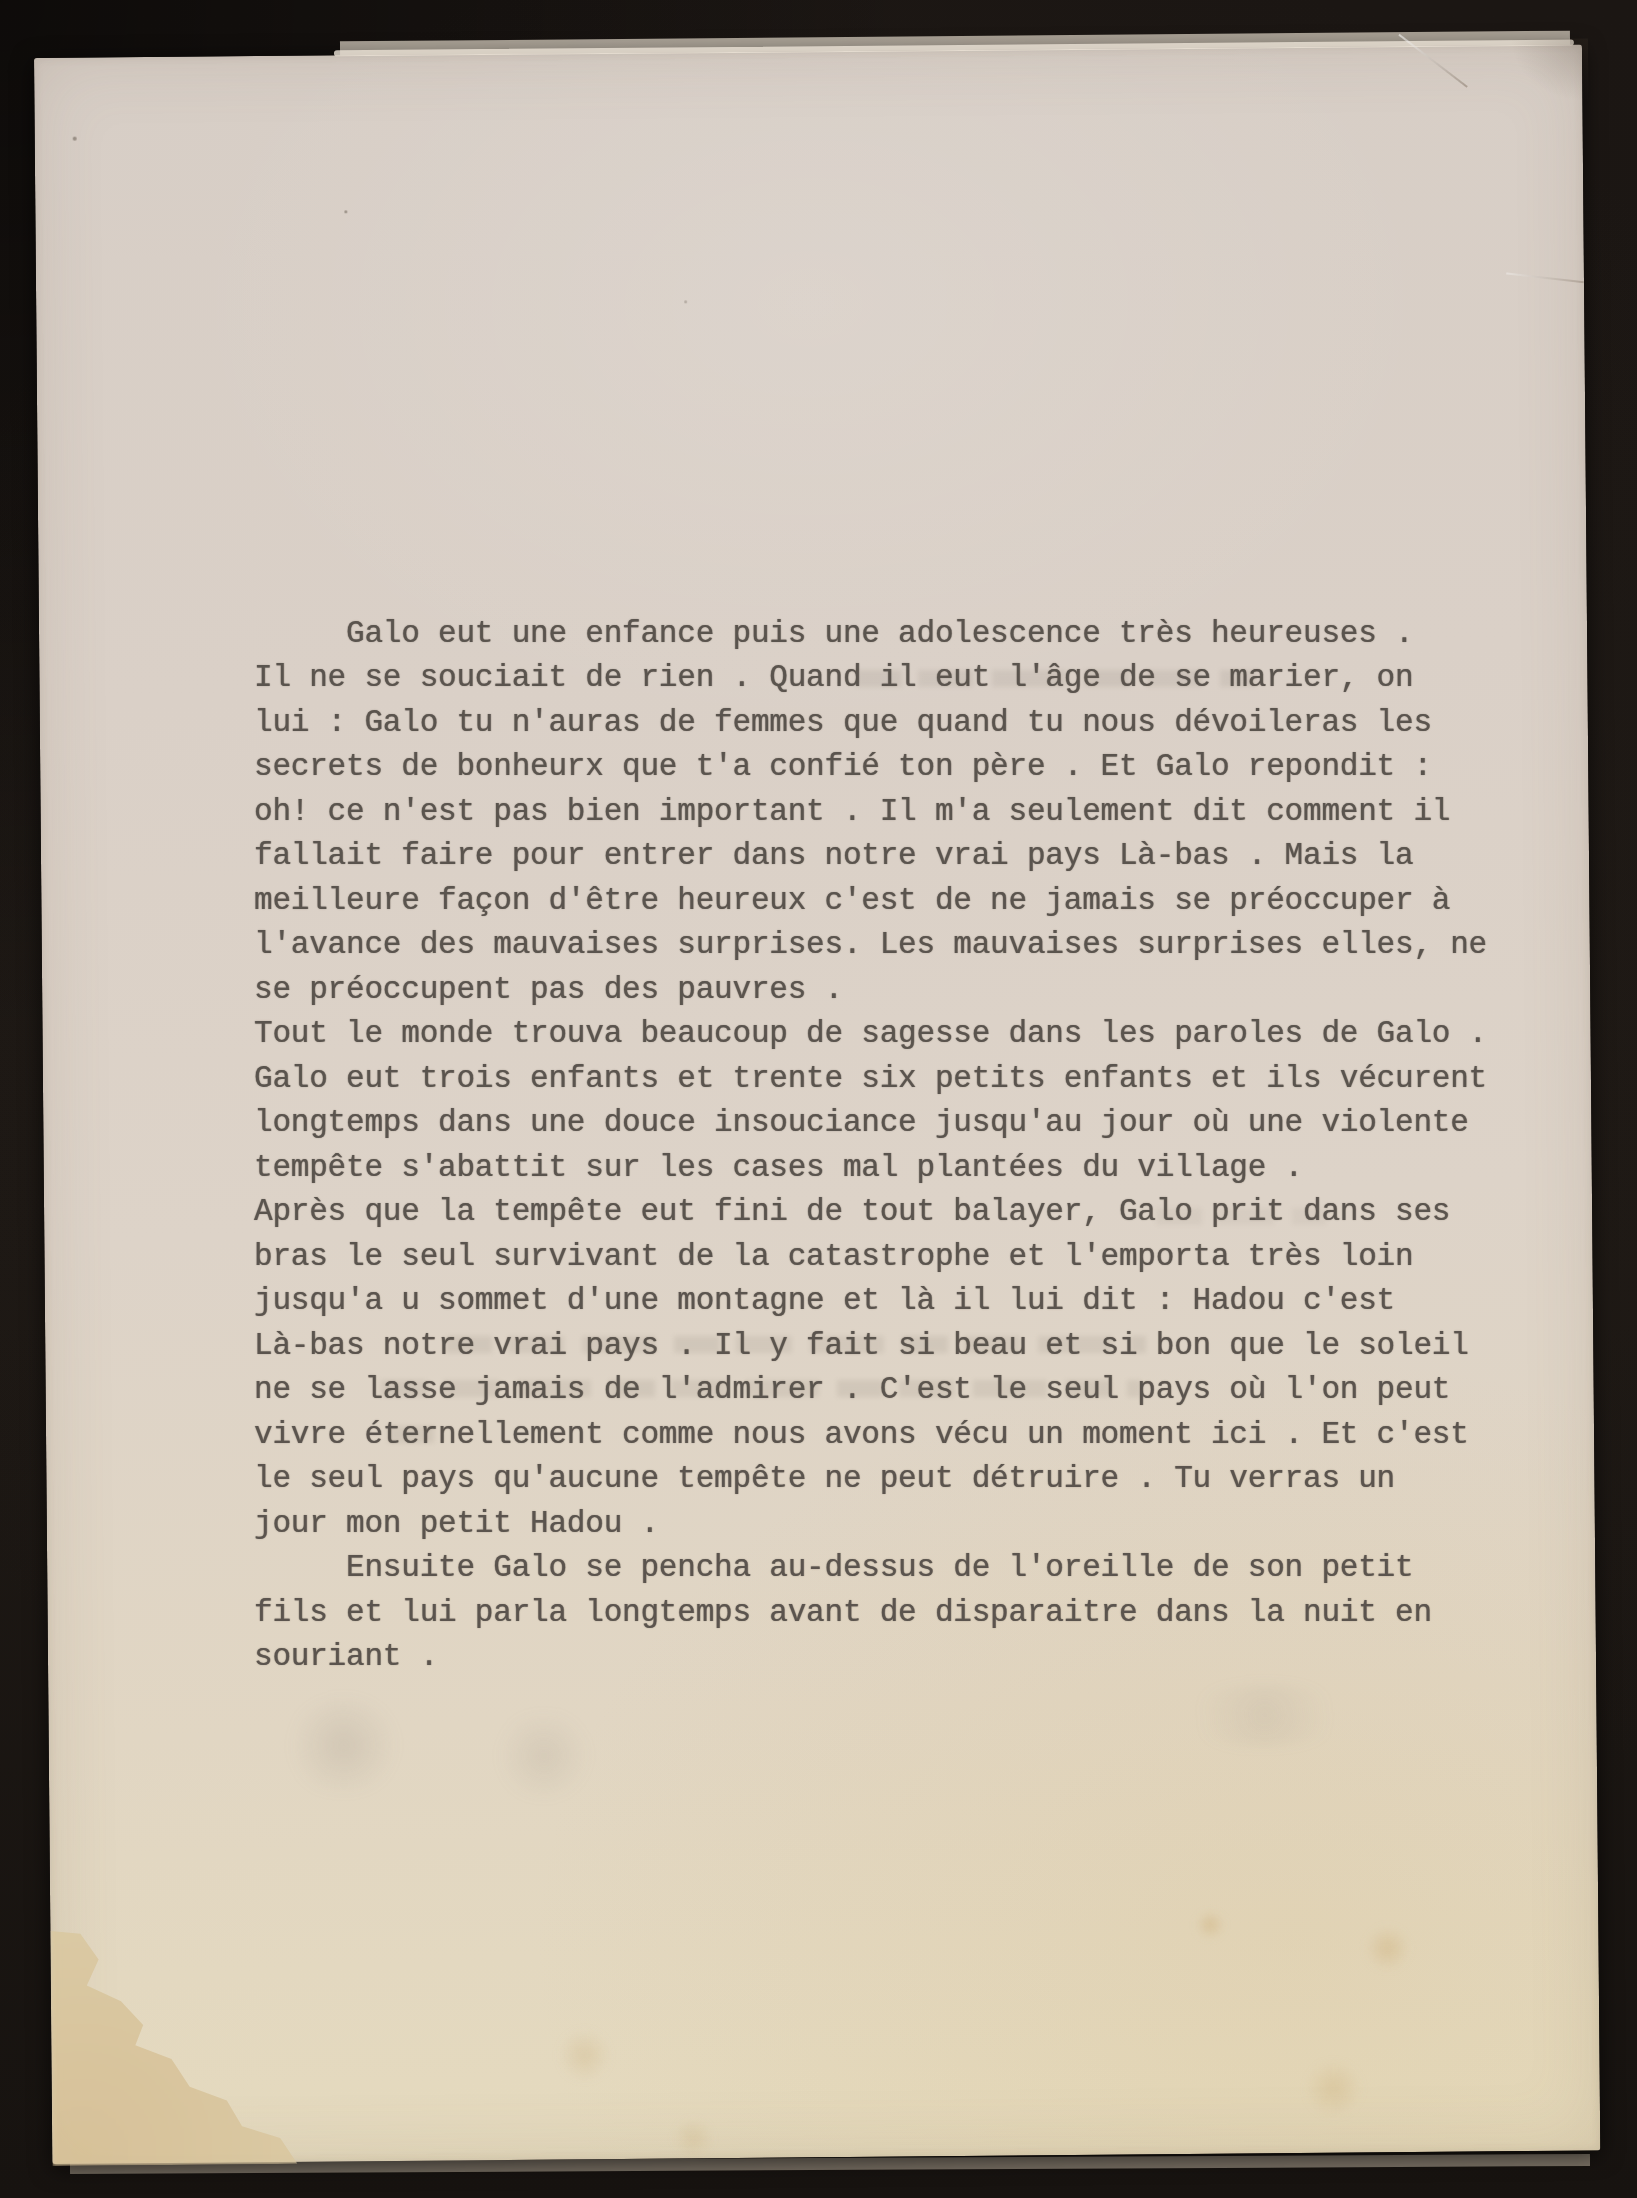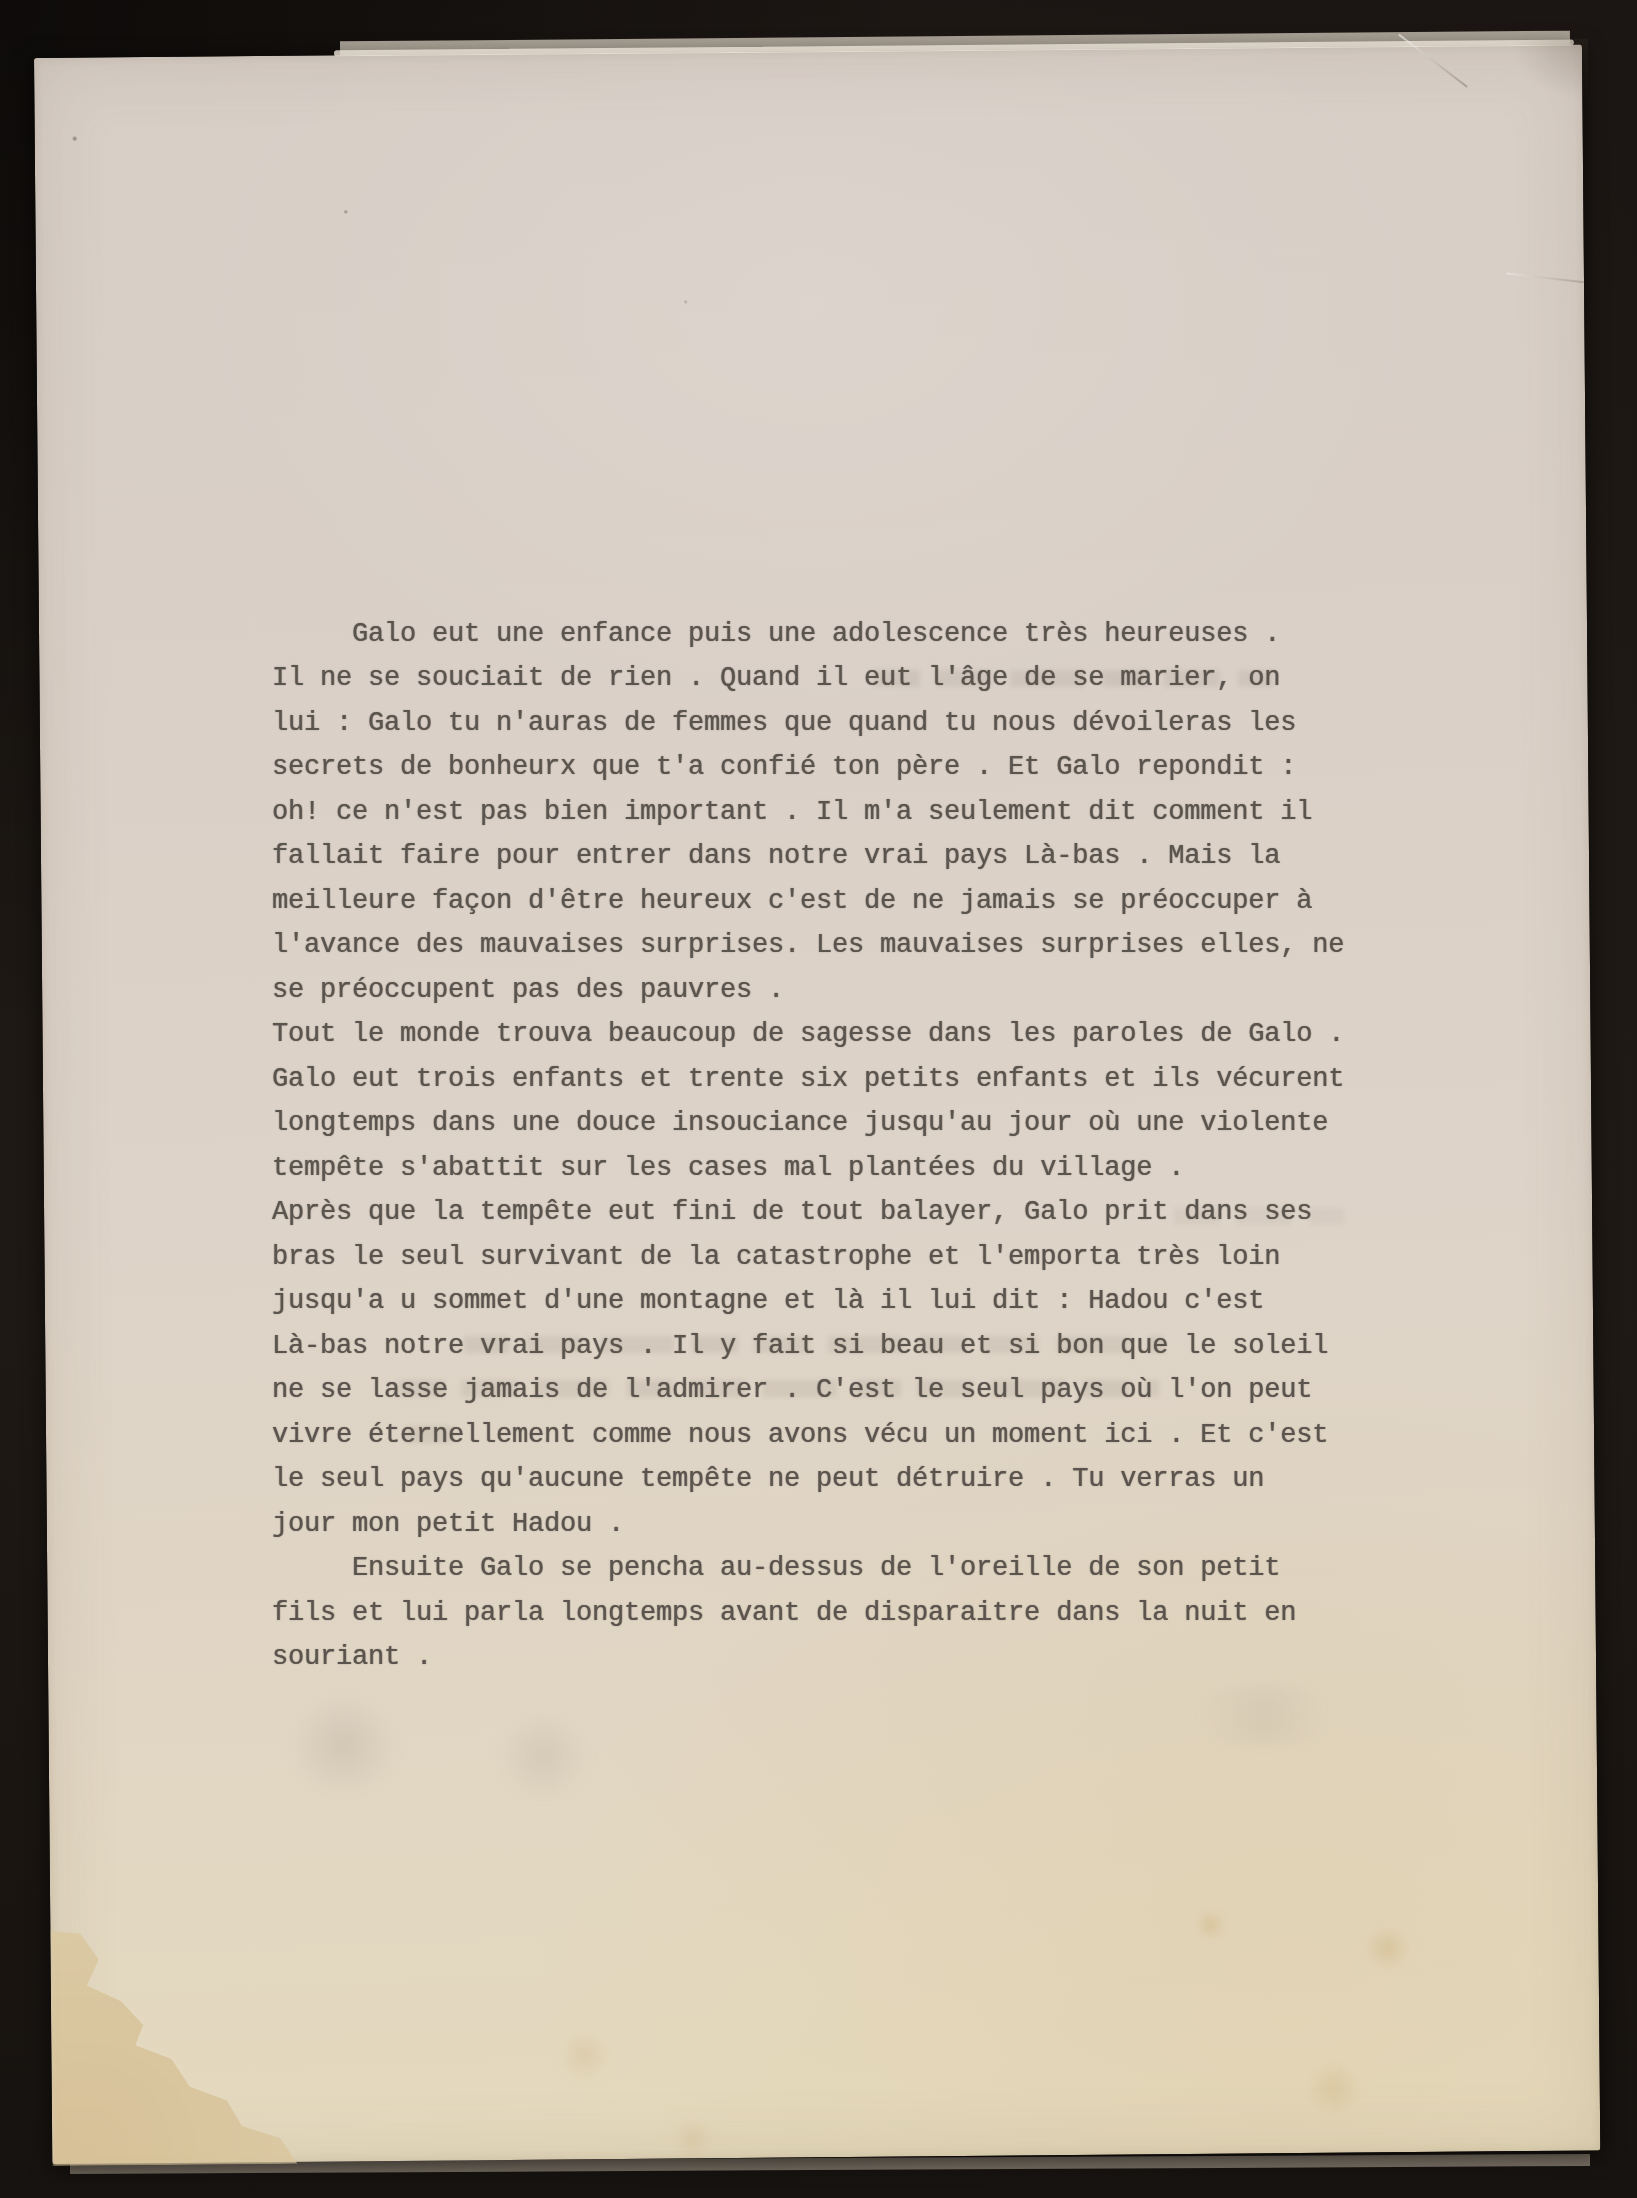--- a/index.html
+++ b/index.html
@@ -55,23 +55,23 @@
   .crease{position:absolute;filter:blur(.6px);}
   .crease.tr{left:1356px;top:14px;width:86px;height:2px;transform:rotate(38deg);
     background:linear-gradient(90deg,rgba(255,255,255,.55),rgba(118,102,86,.45));}
   .crease.right{left:1470px;top:232px;width:78px;height:2px;transform:rotate(7deg);
     background:linear-gradient(90deg,rgba(255,255,255,.35),rgba(118,102,86,.35));}
   .corner-shade{position:absolute;right:-6px;top:-6px;width:110px;height:90px;
     background:radial-gradient(100% 100% at 100% 0%,rgba(70,58,46,.22),rgba(70,58,46,0) 70%);}
 
   
   .text-layer{
-    position:absolute;left:272px;top:300px;width:1140px;
+    position:absolute;left:254px;top:300px;width:1140px;
     color:var(--ink,#544e48);
-    font-size:27px;line-height:44.5px;letter-spacing:-0.2px;
+    font-size:31px;line-height:44.5px;letter-spacing:-0.2px;
     white-space:pre;
   }
   .tl{
     height:44.5px;opacity:.95;
     text-shadow:0.5px 0 0 rgba(82,74,66,.45), -0.5px 0 0 rgba(82,74,66,.3), 0 0 2px rgba(96,88,78,.4);
   }
   
   .ghost{
     position:absolute;height:17px;filter:blur(2.6px);opacity:.24;
     background:repeating-linear-gradient(90deg,

